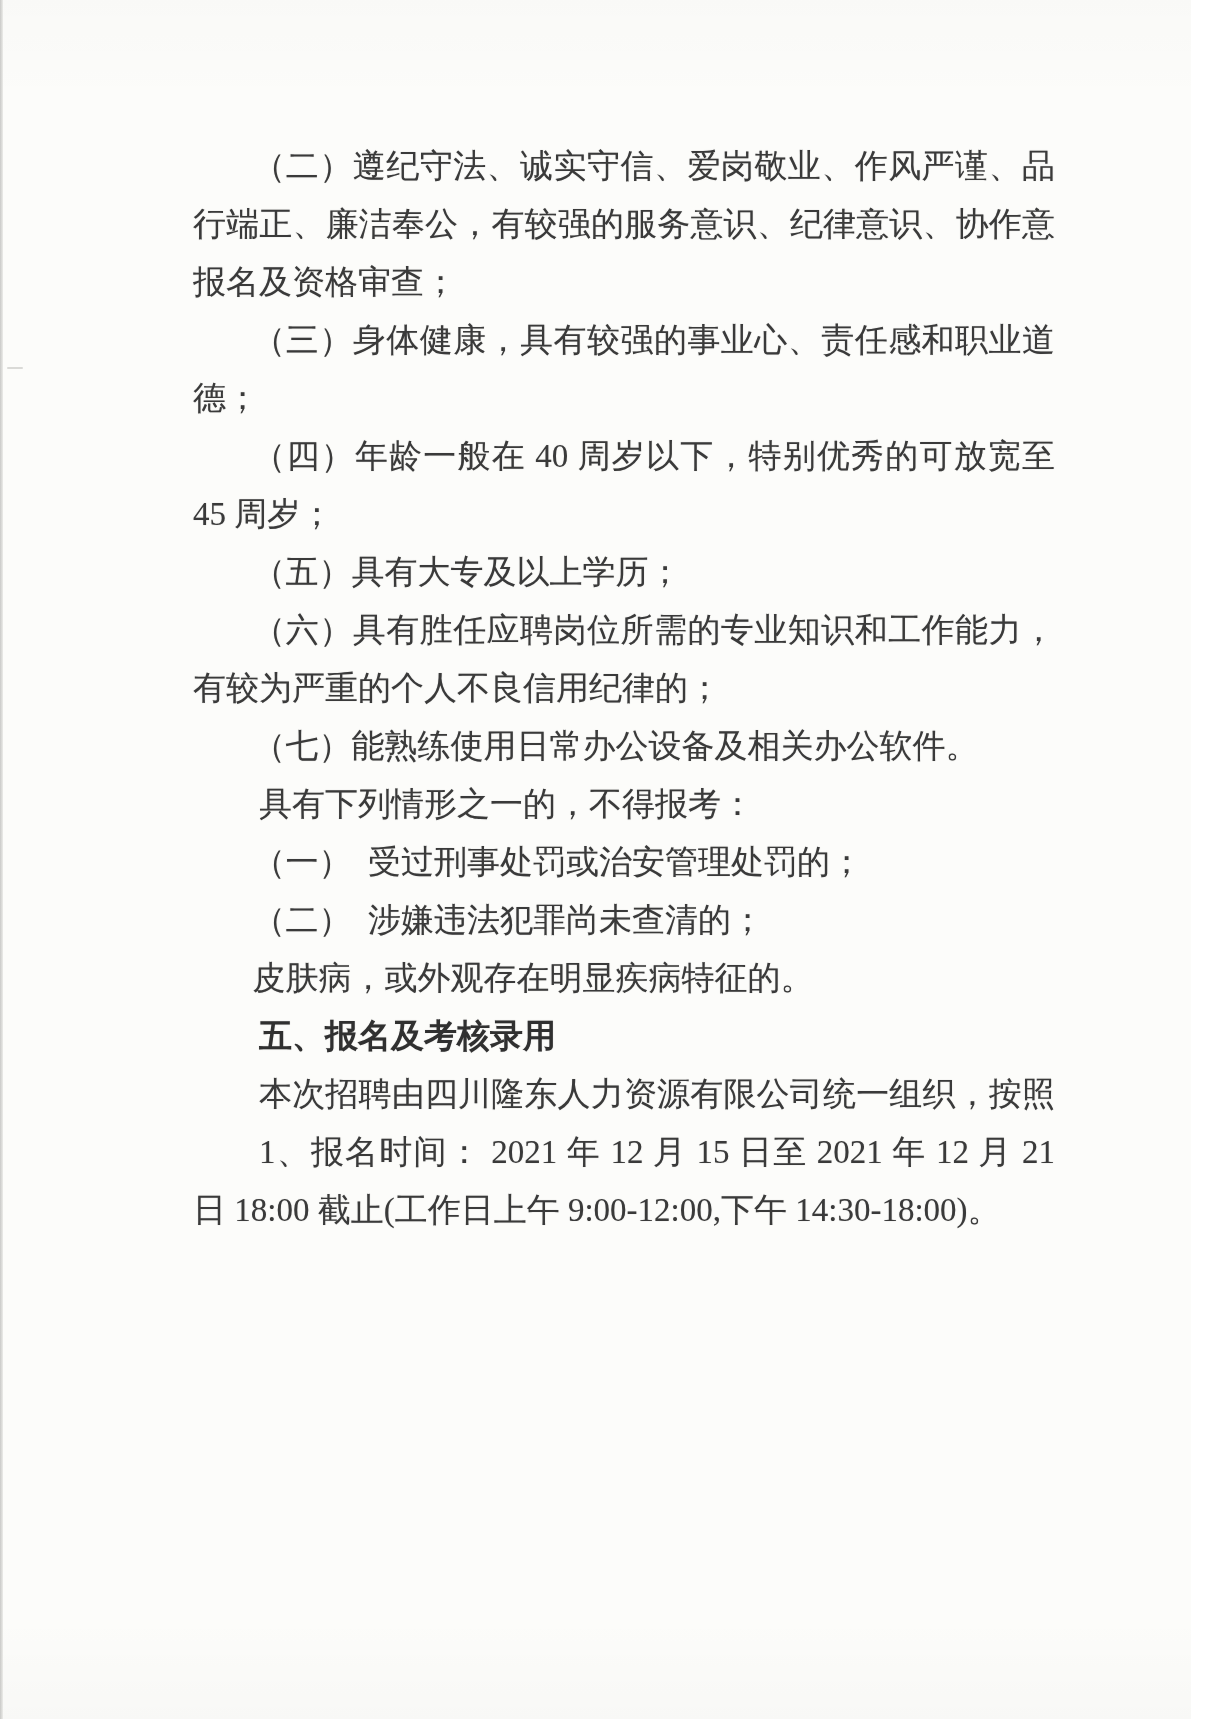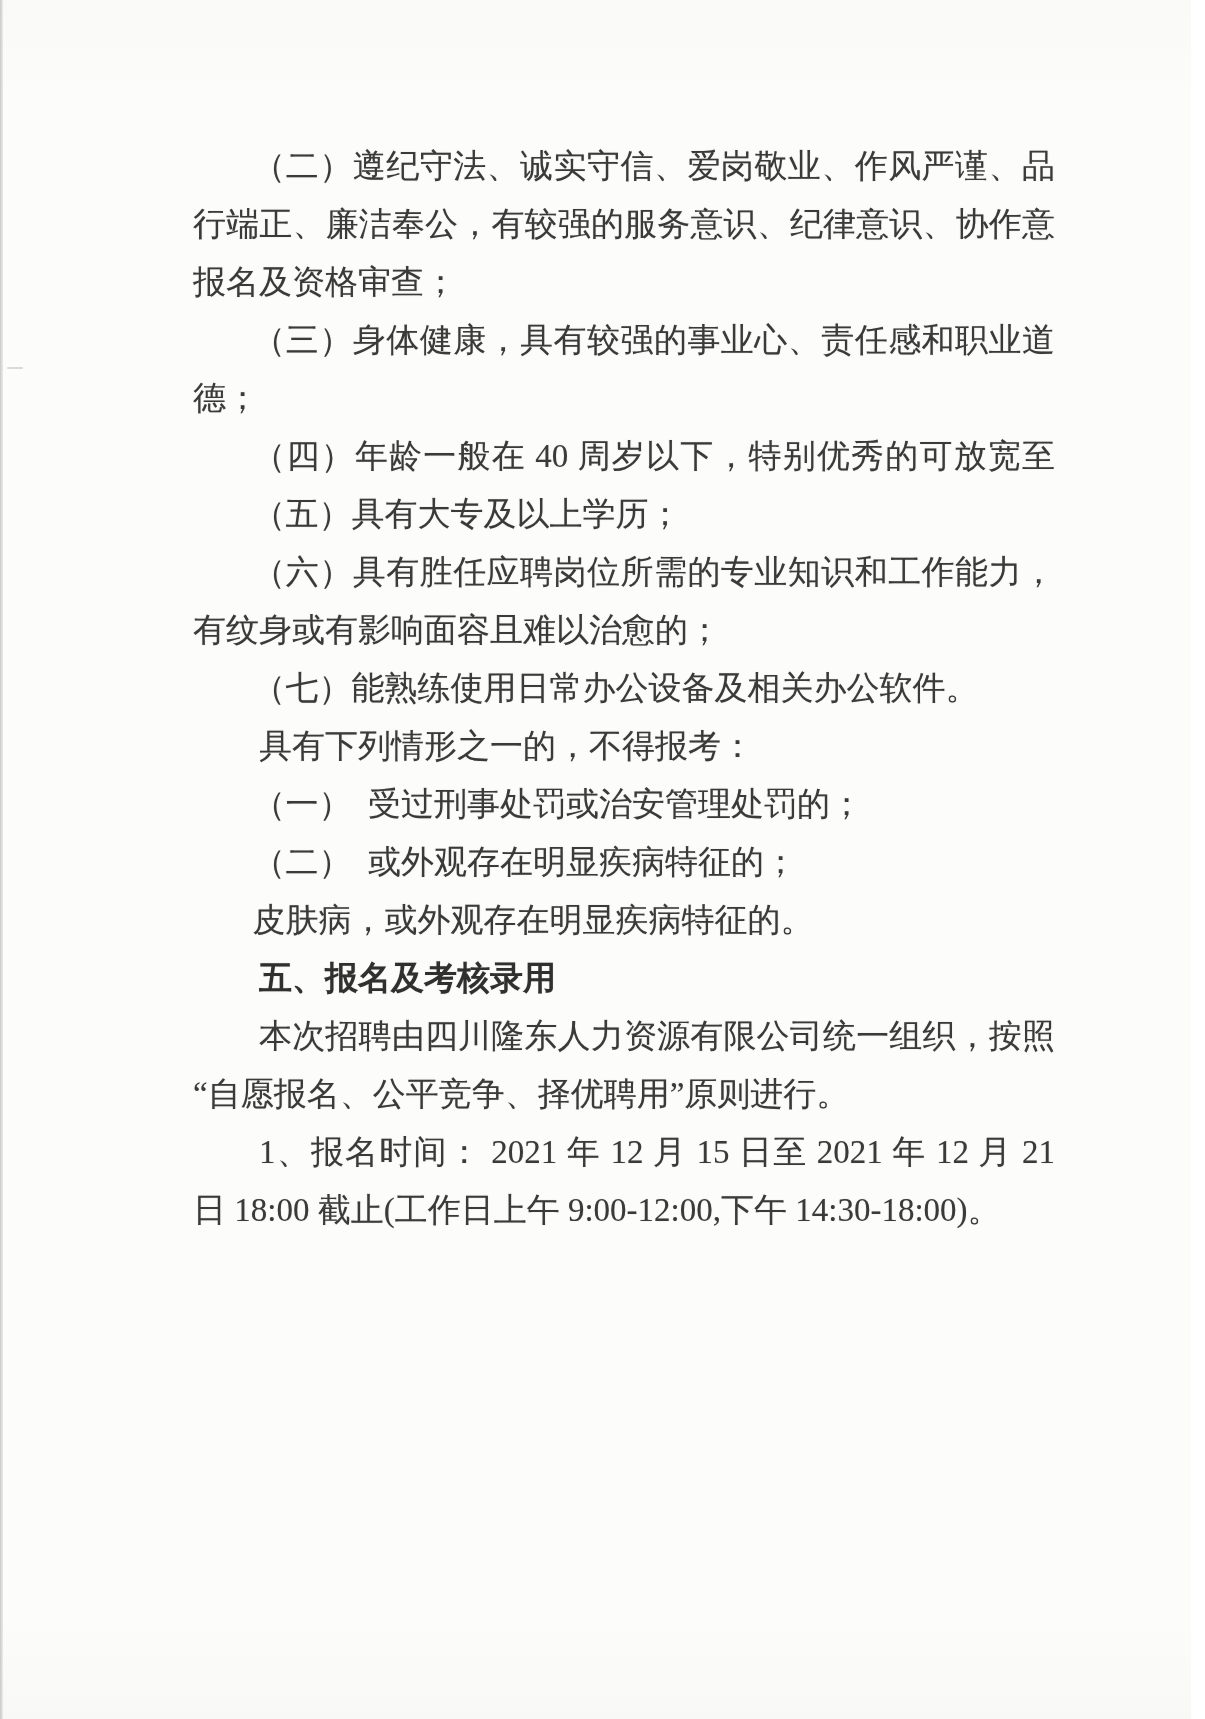--- a/index.html
+++ b/index.html
@@ -83,48 +83,48 @@
         <span class="line">（二）遵纪守法、诚实守信、爱岗敬业、作风严谨、品</span>
         <span class="line">行端正、廉洁奉公，有较强的服务意识、纪律意识、协作意</span>
         <span class="line last">报名及资格审查；</span>
       </p>
       <p class="para p-paren">
         <span class="line">（三）身体健康，具有较强的事业心、责任感和职业道</span>
         <span class="line last">德；</span>
       </p>
       <p class="para p-paren">
         <span class="line">（四）年龄一般在 40 周岁以下，特别优秀的可放宽至</span>
+        <span class="line last">45 周岁；</span>
       </p>
       <p class="para p-paren">
         <span class="line last">（五）具有大专及以上学历；</span>
       </p>
       <p class="para p-paren">
         <span class="line">（六）具有胜任应聘岗位所需的专业知识和工作能力，</span>
-        <span class="line last">有纹身或有影响面容且难以治愈的；</span>
+        <span class="line last">有较为严重的个人不良信用纪律的；</span>
       </p>
       <p class="para p-paren">
         <span class="line last">（七）能熟练使用日常办公设备及相关办公软件。</span>
       </p>
       <p class="para p-plain">
         <span class="line last">具有下列情形之一的，不得报考：</span>
       </p>
       <p class="para p-paren">
         <span class="line last">（一） 受过刑事处罚或治安管理处罚的；</span>
       </p>
       <p class="para p-paren">
-        <span class="line last">（二） 或外观存在明显疾病特征的；</span>
+        <span class="line last">（二） 涉嫌违法犯罪尚未查清的；</span>
       </p>
       <p class="para p-paren">
         <span class="line last">皮肤病，或外观存在明显疾病特征的。</span>
       </p>
       <p class="para p-plain bold">
         <span class="line last">五、报名及考核录用</span>
       </p>
       <p class="para p-plain">
         <span class="line">本次招聘由四川隆东人力资源有限公司统一组织，按照</span>
-        <span class="line last">“自愿报名、公平竞争、择优聘用”原则进行。</span>
       </p>
       <p class="para p-plain">
         <span class="line">1、报名时间： 2021 年 12 月 15 日至 2021 年 12 月 21</span>
         <span class="line last">日 18:00 截止(工作日上午 9:00-12:00,下午 14:30-18:00)。</span>
       </p>
     </div>
 </div>
 
 </body></html>

